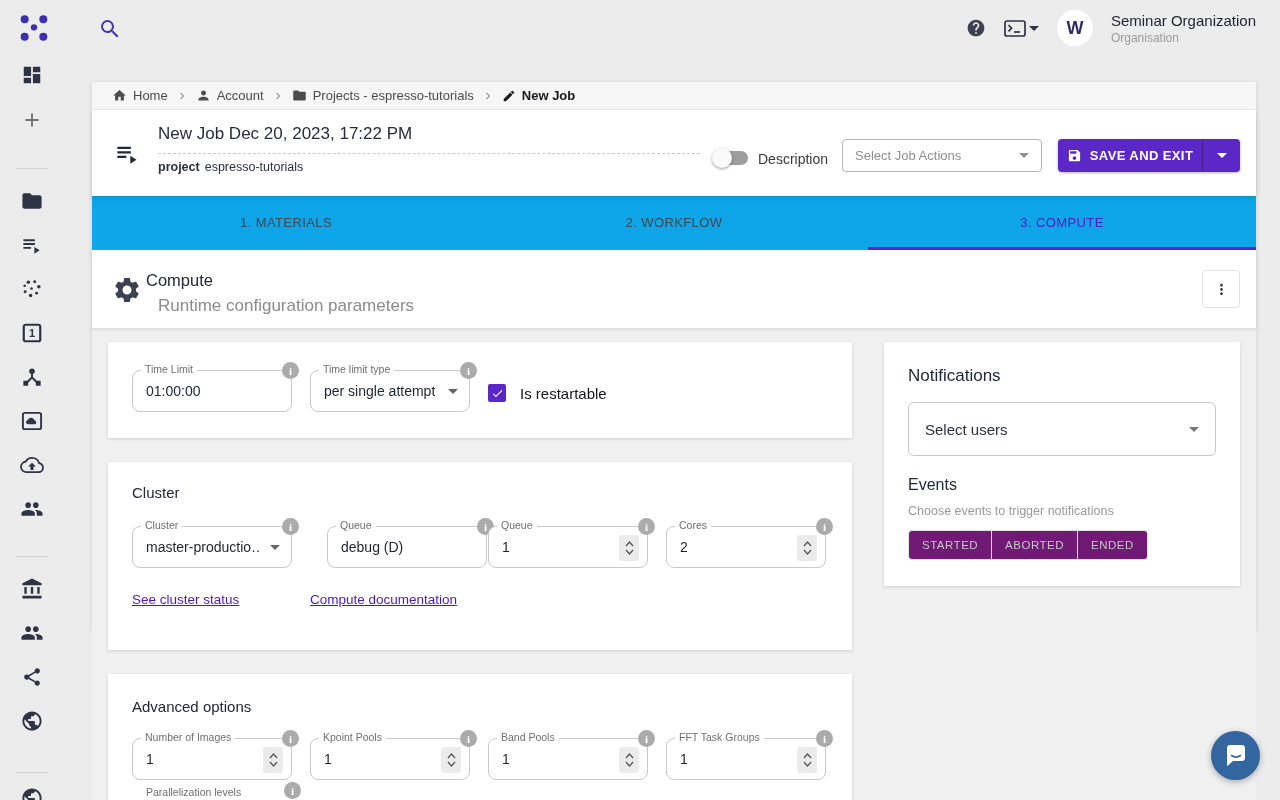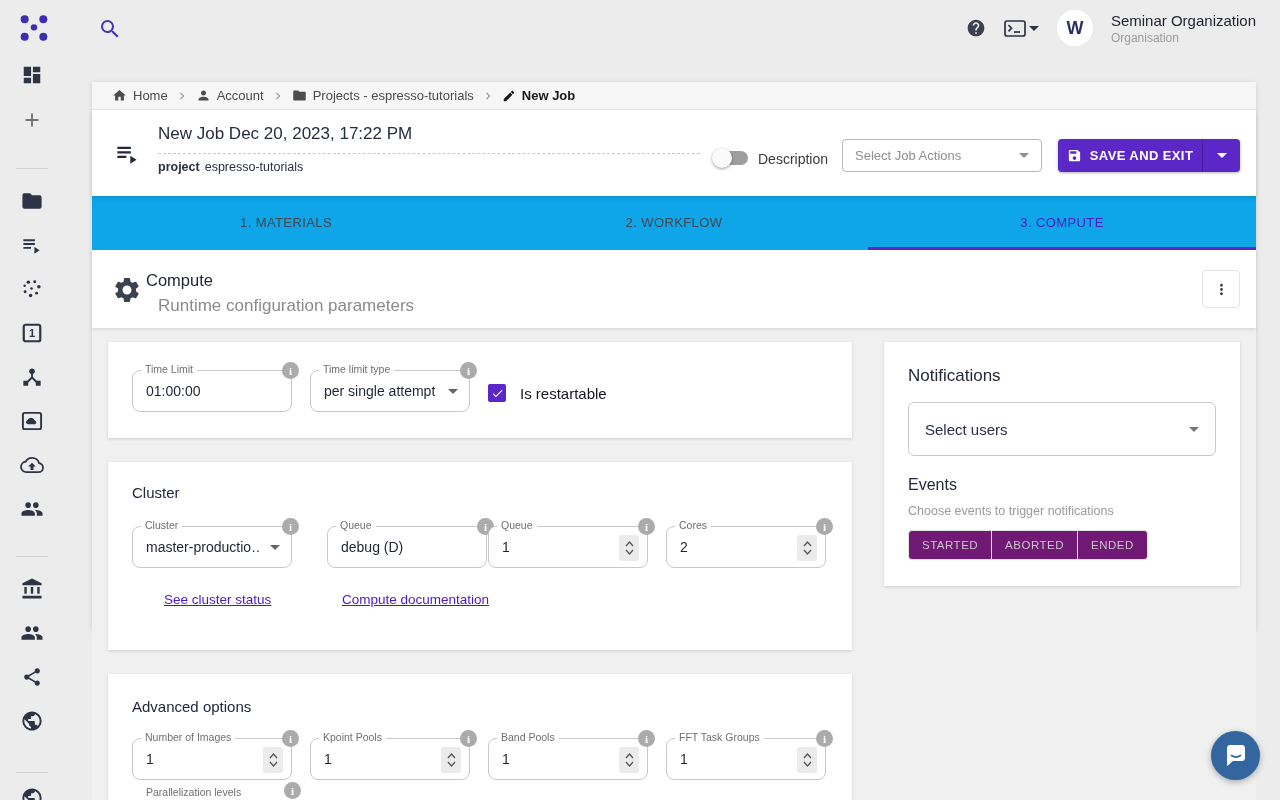--- a/index.html
+++ b/index.html
@@ -61,21 +61,21 @@
   .flabel { position:absolute; top:-8px; left:8px; background:#fff; padding:0 4px; font-size:10.5px; color:#6f6f6f; white-space:nowrap; }
   .fvalue { position:absolute; left:13px; top:12px; font-size:14px; color:#1f2433; white-space:nowrap; overflow:hidden; max-width:72%; }
   .info { position:absolute; top:-9px; right:-8px; width:17px; height:17px; border-radius:50%; background:#ababab; color:#fff; font-size:11px; font-weight:bold; font-family:"Liberation Serif", serif; display:flex; align-items:center; justify-content:center; }
   .caret { width:0; height:0; border-left:5px solid transparent; border-right:5px solid transparent; border-top:5px solid #666; }
   .fcaret { position:absolute; right:11px; top:18px; }
   .stepper { position:absolute; right:8px; top:8px; width:20px; height:26px; background:#ebebeb; border-radius:3px; display:flex; flex-direction:column; align-items:center; justify-content:center; gap:2px; cursor:pointer; }
 
   .checkbox { position:absolute; width:18px; height:18px; background:#5b27c6; border-radius:2px; display:flex; align-items:center; justify-content:center; cursor:pointer; }
   .cb-label { position:absolute; font-size:15px; color:#15161c; }
 
-  .plink { position:absolute; font-size:13.5px; color:#4d16c9; text-decoration:underline; cursor:pointer;margin-left:32px; }
+  .plink { position:absolute; font-size:13.5px; color:#4d16c9; text-decoration:underline; cursor:pointer; }
 
   
   .n-head { position:absolute; left:24px; top:24px; font-size:17px; color:#23283a; }
   .n-select { position:absolute; left:24px; top:60px; width:308px; height:54px; border:1px solid #c9c9c9; border-radius:6px; display:flex; align-items:center; padding:0 16px; font-size:15px; color:#2a2f42; cursor:pointer; }
   .n-select .caret { margin-left:auto; border-top-color:#777; }
   .e-head { position:absolute; left:24px; top:134px; font-size:16px; color:#23283a; }
   .e-cap { position:absolute; left:24px; top:162px; font-size:12.5px; color:#9a9a9a; }
   .e-group { position:absolute; left:24px; top:188px; display:flex; }
   .e-btn { height:30px; padding:0 13px; display:flex; align-items:center; border:1px solid #e2e2e2; font-size:11.5px; letter-spacing:.5px; color:#c7c7c7; background:#701a75; }
   .e-btn:first-child { border-radius:4px 0 0 4px; }

